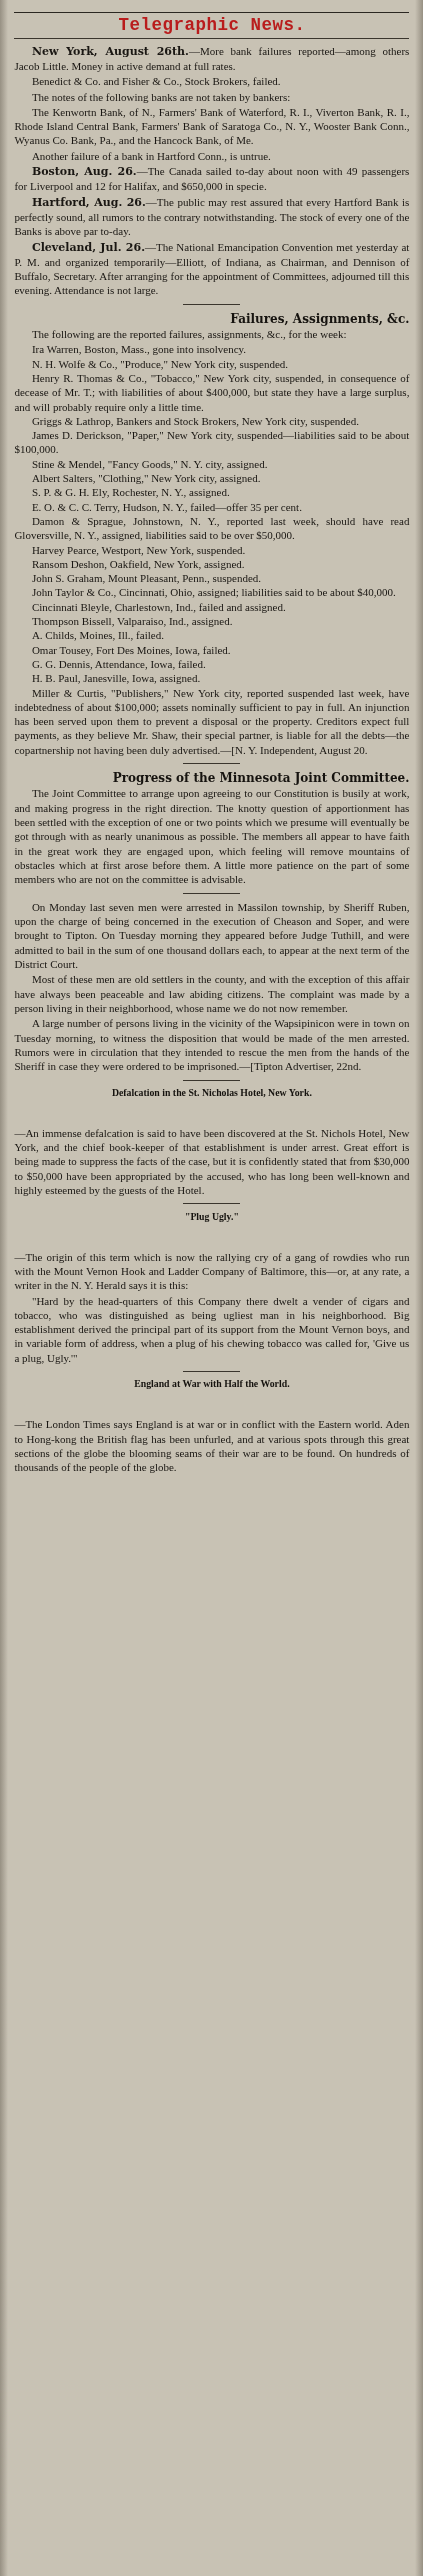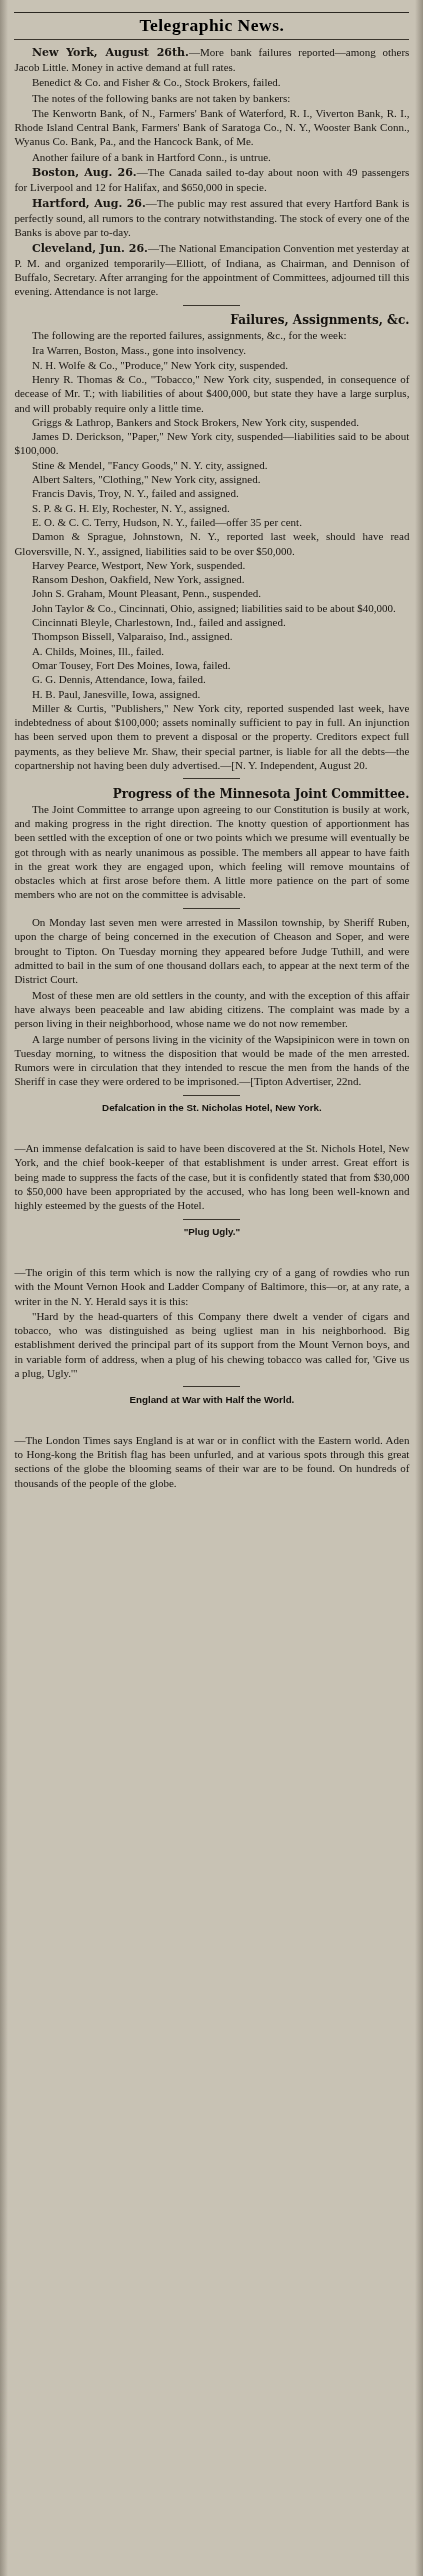--- a/index.html
+++ b/index.html
@@ -23,26 +23,26 @@
     width: 395px;
     margin: 0 auto;
     color: #1a1713;
   }
   .rule-top {
     border-top: 1px solid #2b2721;
     margin: 3.1px 0 0 0;
   }
   .masthead {
     text-align: center;
-    font-family: Liberation Serif, serif;
+    font-family: Liberation Mono, monospace;
     font-weight: bold;
     font-size: 17.5px;
     letter-spacing: 0.5px;
     margin: 2.1px 0 2.1px 0;
-    color: #000000;
+    color: #b91c1c;
   }
   .hr-thin {
     border: 0;
     border-top: 0.5px solid #3a352d;
     margin: 2.6px 0 4.6px 0;
   }
   .hr-short {
     border: 0;
     border-top: 1px solid #3a352d;
     width: 57px;
@@ -51,21 +51,21 @@
   .sec-head {
     text-align: right;
     font-family: "DejaVu Serif", serif;
     font-weight: bold;
     font-size: 12px;
     margin: 7.2px 0 1px 0;
     color: #16130f;
   }
   .sec-sub {
     text-align: center;
-    font-family: Liberation Sans, sans-serif;
+    font-family: Liberation Serif, serif;
     font-weight: bold;
     font-size: 9.8px;
     margin: 1px 0 3.1px 0;
     color: #16130f;
   }
   p.art {
     font-size: 11px;
     line-height: 1.30;
     text-align: justify;
     text-indent: 17.5px;
@@ -129,38 +129,37 @@
       <p class="art">
         <span>Another failure of a bank in Hartford Conn., is untrue.</span>
       </p>
       <p class="art">
         <span class="dl">Boston, Aug. 26.</span><span>—The Canada sailed to-day about noon with 49 passengers for Liverpool and 12 for Halifax, and $650,000 in specie.</span>
       </p>
       <p class="art">
         <span class="dl">Hartford, Aug. 26.</span><span>—The public may rest assured that every Hartford Bank is perfectly sound, all rumors to the contrary notwithstanding. The stock of every one of the Banks is above par to-day.</span>
       </p>
       <p class="art">
-        <span class="dl">Cleveland, Jun. 26.</span><span>—The National Emancipation Convention met yesterday at P. M. and organized temporarily—Elliott, of Indiana, as Chairman, and Dennison of Buffalo, Secretary. After arranging for the appointment of Committees, adjourned till this evening. Attendance is not large.</span>
+        <span class="dl">Cleveland, Jul. 26.</span><span>—The National Emancipation Convention met yesterday at P. M. and organized temporarily—Elliott, of Indiana, as Chairman, and Dennison of Buffalo, Secretary. After arranging for the appointment of Committees, adjourned till this evening. Attendance is not large.</span>
       </p>
     </div>
 
     <hr class="hr-short">
 
     <div>
       <div class="sec-head">Failures, Assignments, &amp;c.</div>
       <p class="art">The following are the reported failures, assignments, &amp;c., for the week:</p>
       <div class="blocklist">
         <p>Ira Warren, Boston, Mass., gone into insolvency.</p>
         <p>N. H. Wolfe &amp; Co., "Produce," New York city, suspended.</p>
         <p>Henry R. Thomas &amp; Co., "Tobacco," New York city, suspended, in consequence of decease of Mr. T.; with liabilities of about $400,000, but state they have a large surplus, and will probably require only a little time.</p>
         <p>Griggs &amp; Lathrop, Bankers and Stock Brokers, New York city, suspended.</p>
         <p>James D. Derickson, "Paper," New York city, suspended—liabilities said to be about $100,000.</p>
         <p>Stine &amp; Mendel, "Fancy Goods," N. Y. city, assigned.</p>
         <p>Albert Salters, "Clothing," New York city, assigned.</p>
-        <p>Francis Davis, Troy, N. Y., failed and assigned.</p>
         <p>S. P. &amp; G. H. Ely, Rochester, N. Y., assigned.</p>
         <p>E. O. &amp; C. C. Terry, Hudson, N. Y., failed—offer 35 per cent.</p>
         <p>Damon &amp; Sprague, Johnstown, N. Y., reported last week, should have read Gloversville, N. Y., assigned, liabilities said to be over $50,000.</p>
         <p>Harvey Pearce, Westport, New York, suspended.</p>
         <p>Ransom Deshon, Oakfield, New York, assigned.</p>
         <p>John S. Graham, Mount Pleasant, Penn., suspended.</p>
         <p>John Taylor &amp; Co., Cincinnati, Ohio, assigned; liabilities said to be about $40,000.</p>
         <p>Cincinnati Bleyle, Charlestown, Ind., failed and assigned.</p>
         <p>Thompson Bissell, Valparaiso, Ind., assigned.</p>
         <p>A. Childs, Moines, Ill., failed.</p>

